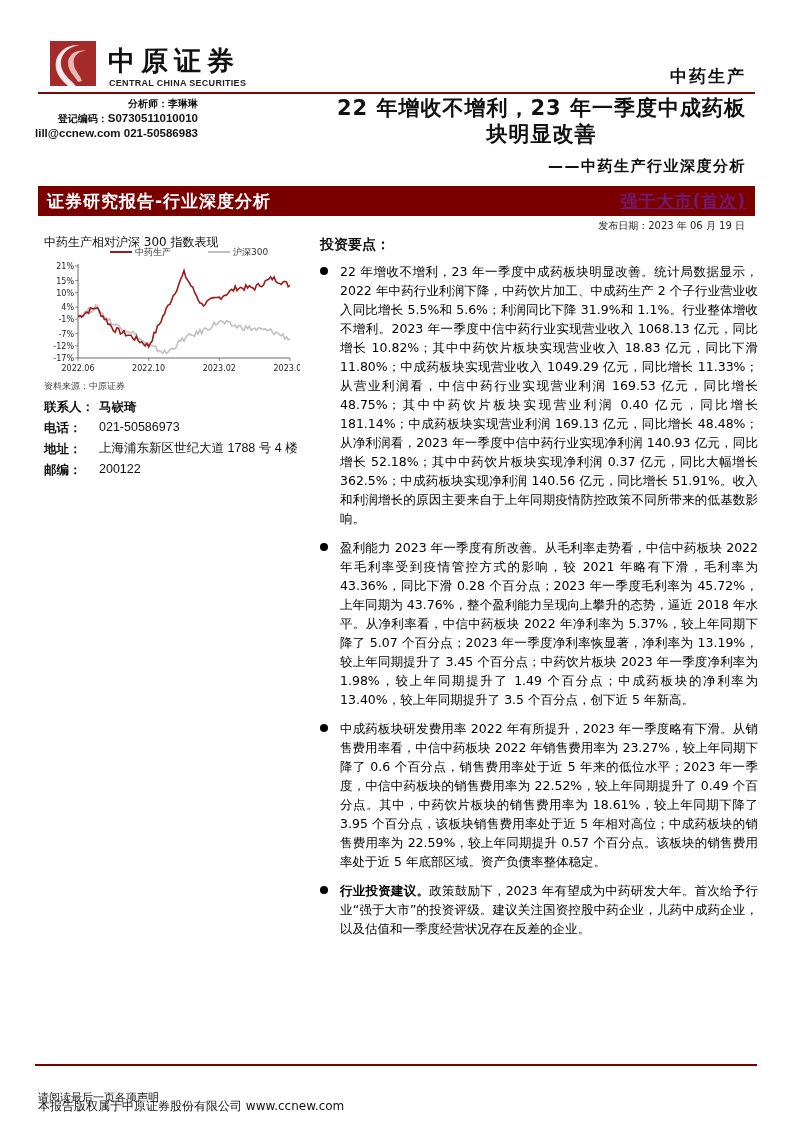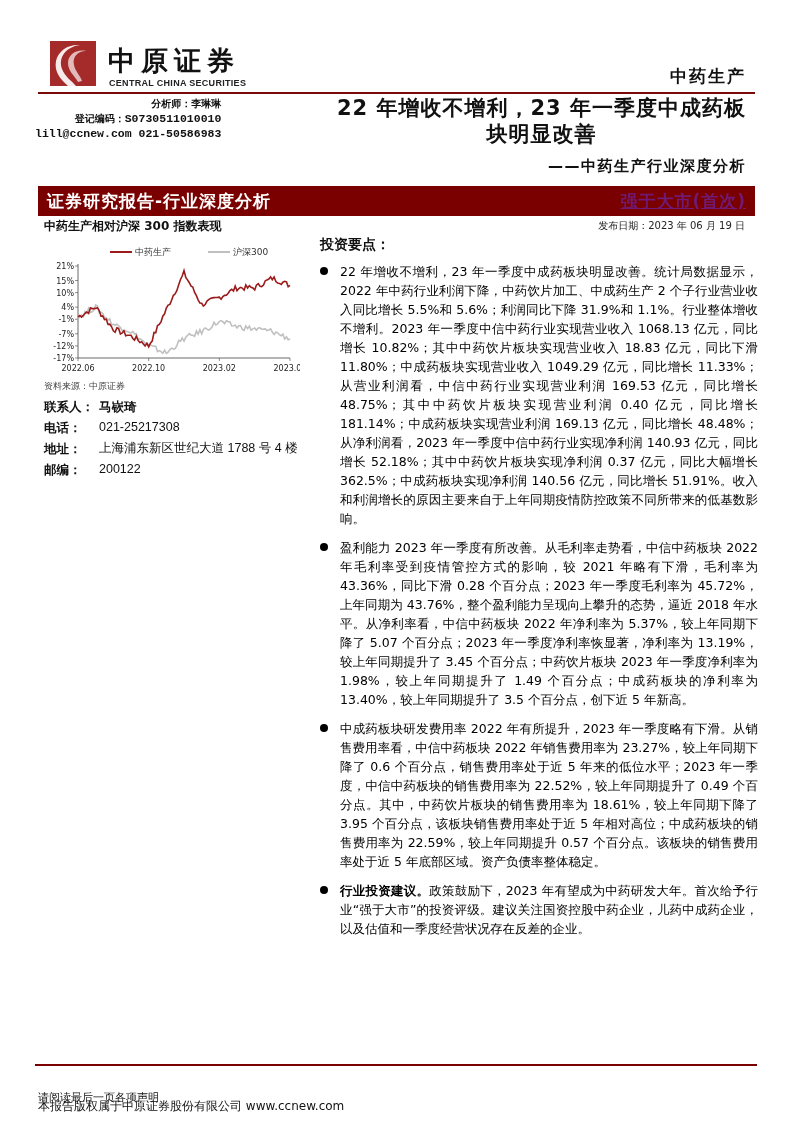--- a/index.html
+++ b/index.html
@@ -5,28 +5,28 @@
   html, body { margin:0; padding:0; background:#ffffff; }
   body { width:793px; height:1122px; position:relative; overflow:hidden;
          font-family:"DejaVu Sans", "Liberation Sans", sans-serif; color:#111; }
   .abs { position:absolute; }
   .logo-box { left:50px; top:41px; width:46px; height:45px; background:#a52a2a; overflow:hidden; }
   .logo-cn { left:108px; top:43px; font-family:"DejaVu Serif", serif; font-size:27px; font-weight:bold; letter-spacing:6px; color:#111; }
   .logo-en { left:109px; top:78px; font-family:"Liberation Sans", sans-serif; font-size:9px; font-weight:bold; letter-spacing:0.3px; color:#222; }
   .sector-tag { right:47px; top:65px; font-size:17px; font-weight:bold; color:#111; letter-spacing:2px; }
   .top-rule { left:38px; top:92px; width:717px; height:2px; background:#7a0a0a; }
   .analyst { left:35px; top:96px; font-size:10px; line-height:15px; font-weight:bold;text-align:right; }
-  .analyst .num { font-family:Liberation Mono, monospace; font-size:11.5px; }
+  .analyst .num { font-family:Liberation Sans, sans-serif; font-size:11.5px; }
   .title { right:47px; top:95px; text-align:center; font-size:21px; font-weight:bold; line-height:26px; letter-spacing:1px; }
   .subtitle { right:47px; top:157px; font-size:15px; font-weight:bold; letter-spacing:1.5px; }
   .band { left:38px; top:186px; width:717px; height:30px; background:#7a0000; }
   .band-left { left:47px; top:190px; font-size:17px; font-weight:bold; color:#fff; letter-spacing:1px; }
   .band-right { right:47px; top:190px; font-size:17px; font-weight:bold; color:#701a75; letter-spacing:1px;text-decoration:underline; }
   .pubdate { right:48px; top:219px; font-size:10px; color:#222; }
-  .chart-title { left:44px; top:218px; font-size:12px; font-weight:bold; }
+  .chart-title { left:44px; top:234px; font-size:12px; font-weight:normal; }
   .chart-wrap { left:40px; top:240px; width:260px; height:140px; }
   .source { left:44px; top:380px; font-size:9px; color:#444; }
   .contact { left:44px; top:396px; font-size:12.5px; line-height:21px; }
   .contact .k { display:inline-block; width:55px; font-weight:bold; }
   .contact .row { display:flex; }
   .contact .v { font-family:"Liberation Sans", sans-serif; }
   .kp-title { left:320px; top:236px; font-size:14px; font-weight:bold; }
   .bullets { left:318px; top:262px; width:440px; font-size:12.5px; line-height:19px; color:#000000; }
   .bullet { position:relative; padding-left:22px; margin-bottom:10px; text-align:justify; }
   .bullet .dot { position:absolute; left:2px; top:5px; width:8px; height:8px; border-radius:50%; background:#000; }
@@ -106,21 +106,21 @@
 </div>
 <div class="abs source">资料来源：中原证券</div>
 
 <div class="abs contact">
   <div class="row">
       <span class="k">联系人：</span>
       <span style="font-weight:bold">马嵚琦</span>
     </div>
   <div class="row">
       <span class="k">电话：</span>
-      <span class="v">021-25217308</span>
+      <span class="v">021-50586973</span>
     </div>
   <div class="row">
       <span class="k">地址：</span>
       <span class="v" style="width:200px">上海浦东新区世纪大道 1788 号 4 楼</span>
     </div>
   <div class="row">
       <span class="k">邮编：</span>
       <span class="v">200122</span>
     </div>
 </div>

